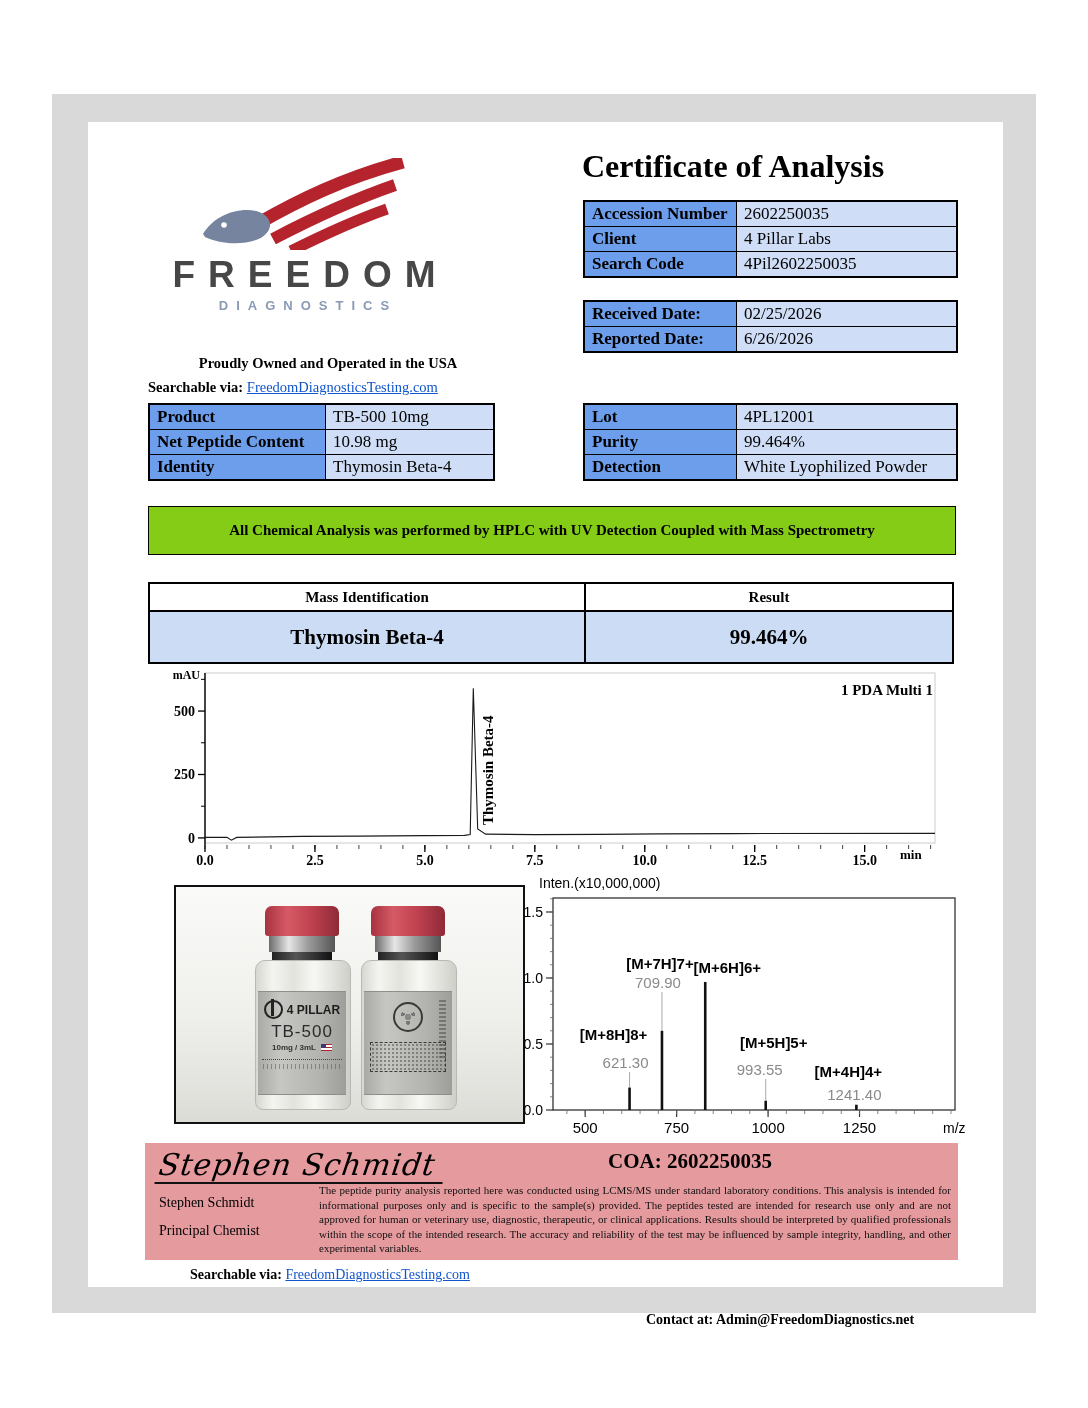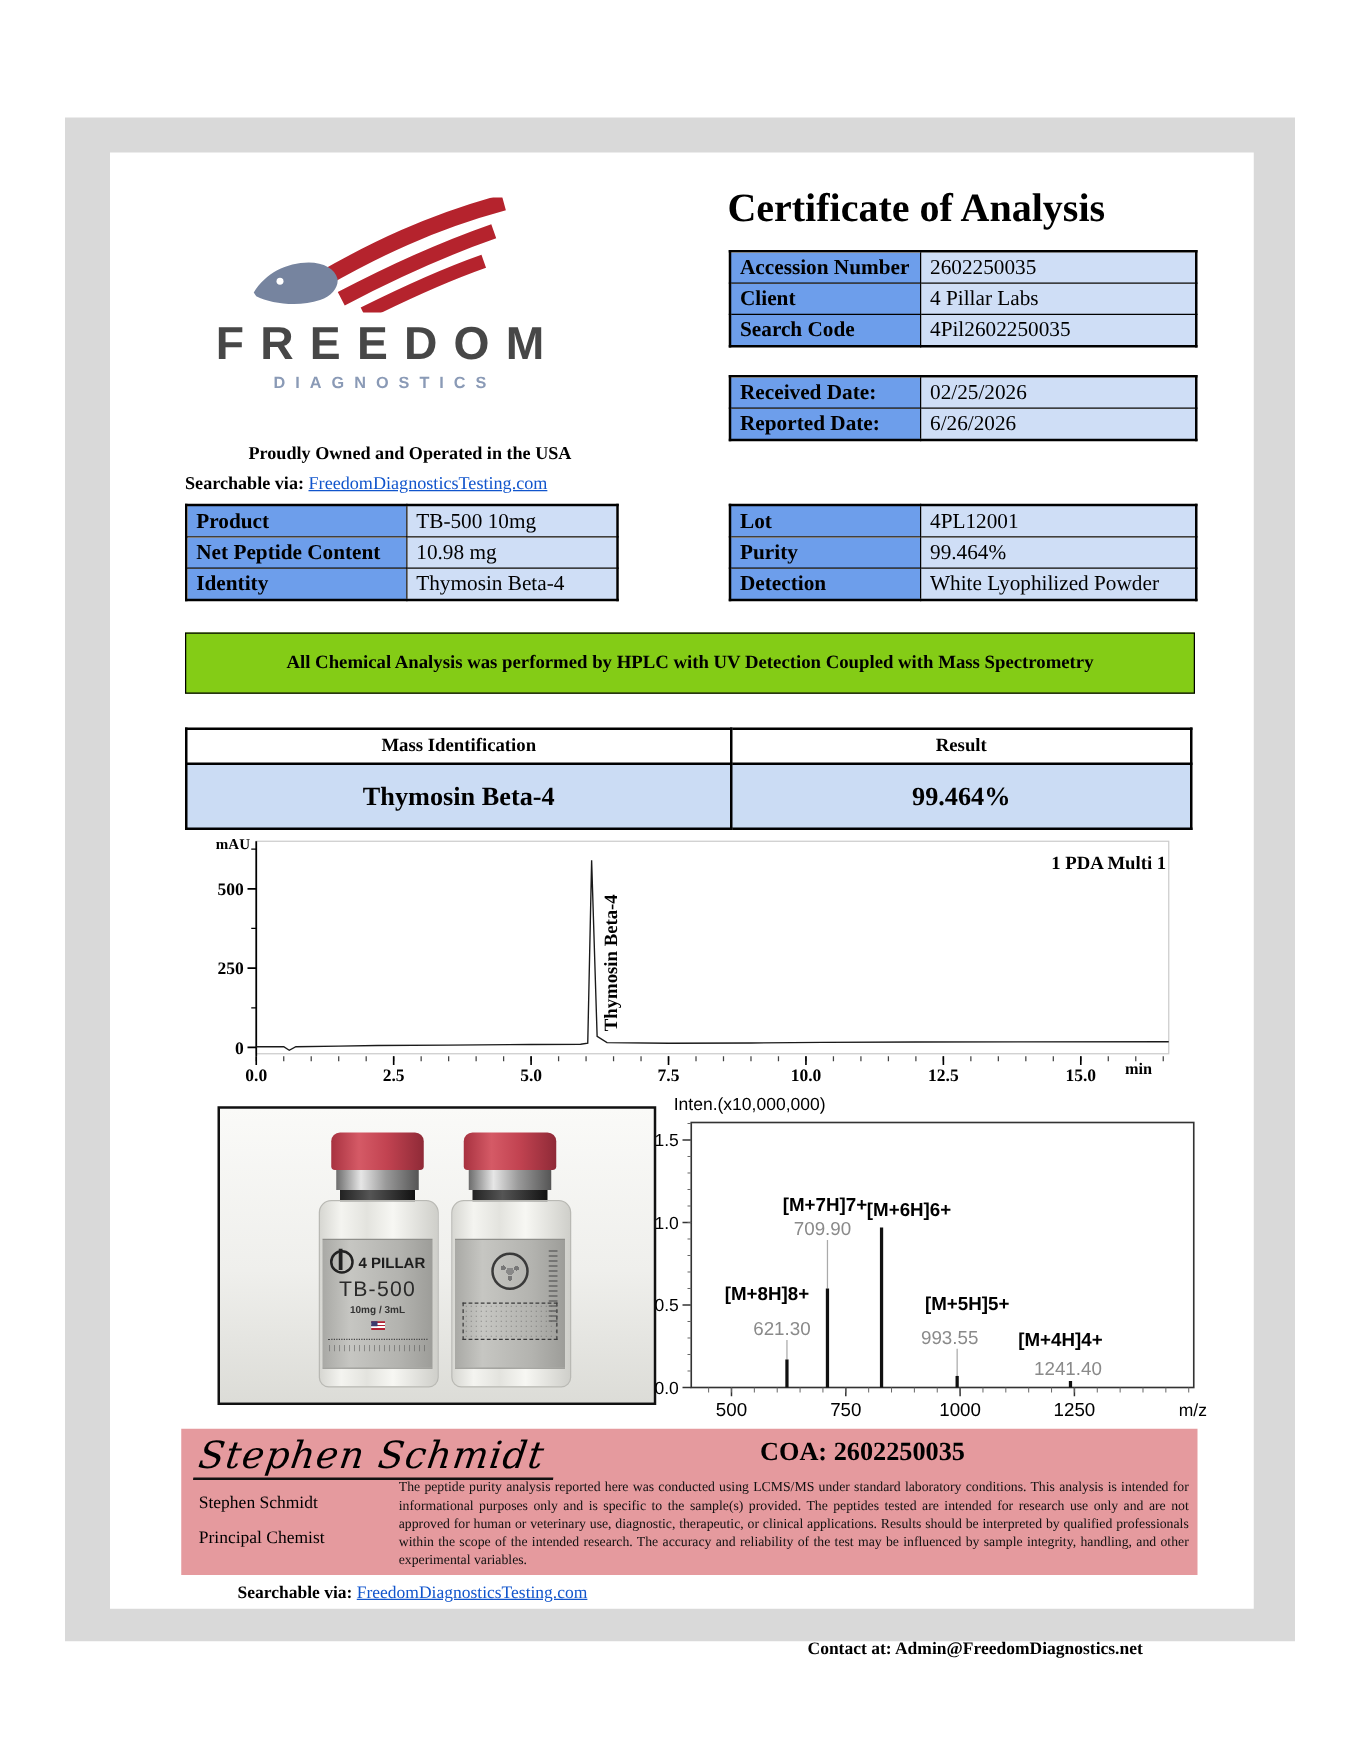--- a/index.html
+++ b/index.html
@@ -64,21 +64,21 @@
                 background:linear-gradient(180deg,#ececе8,#f6f6f2);}
   .vial .label{position:absolute;top:30px;left:2px;width:88px;height:102px;
                background:linear-gradient(90deg,#a9a9a5,#c6c6c2 25%,#b3b3af 70%,#9d9d99);
                border-top:1px solid #8e8e8a;border-bottom:1px solid #8e8e8a;overflow:hidden;}
   .lab-row{display:flex;align-items:center;justify-content:center;gap:4px;margin-top:8px;}
   .pillar-mark{width:15px;height:15px;border:2px solid #222;border-radius:50%;position:relative;}
   .pillar-mark::before{content:"";position:absolute;left:5px;top:-3px;width:3px;height:17px;background:#222;}
   .brand-sm{font-family:"Liberation Sans",sans-serif;font-weight:bold;font-size:12px;color:#1d1d1d;}
   .prod-sm{font-family:"Liberation Sans",sans-serif;font-weight:normal;font-size:17px;color:#2a2a2a;
            text-align:center;margin-top:3px;letter-spacing:1px;}
-  .dose-row{display:flex;align-items:center;justify-content:center;gap:5px;margin-top:1px;flex-direction:column;}
+  .dose-row{display:flex;align-items:center;justify-content:center;gap:5px;margin-top:1px;}
   .dose-sm{font-family:"Liberation Sans",sans-serif;font-weight:bold;font-size:8px;color:#333;}
   .flag-sm{width:11px;height:7px;background:
      linear-gradient(180deg,#b22234 0%,#b22234 20%,#fff 20%,#fff 40%,#b22234 40%,#b22234 60%,#fff 60%,#fff 80%,#b22234 80%);
      position:relative;}
   .flag-sm::before{content:"";position:absolute;left:0;top:0;width:5px;height:4px;background:#3c3b6e;}
   .microtext{margin:7px 4px 0 4px;height:13px;border-top:1.5px dotted #444;
      background:repeating-linear-gradient(90deg,#55555500 0 1px,#55555588 1px 2px,#00000000 2px 4px);
      background-size:100% 5px;background-position:0 4px;background-repeat:no-repeat;}
   .emblem{width:26px;height:26px;border:2px solid #3a3a3a;border-radius:50%;margin:10px auto 0 auto;
           background:radial-gradient(circle at 50% 50%, #888 0 3px, transparent 3px),

